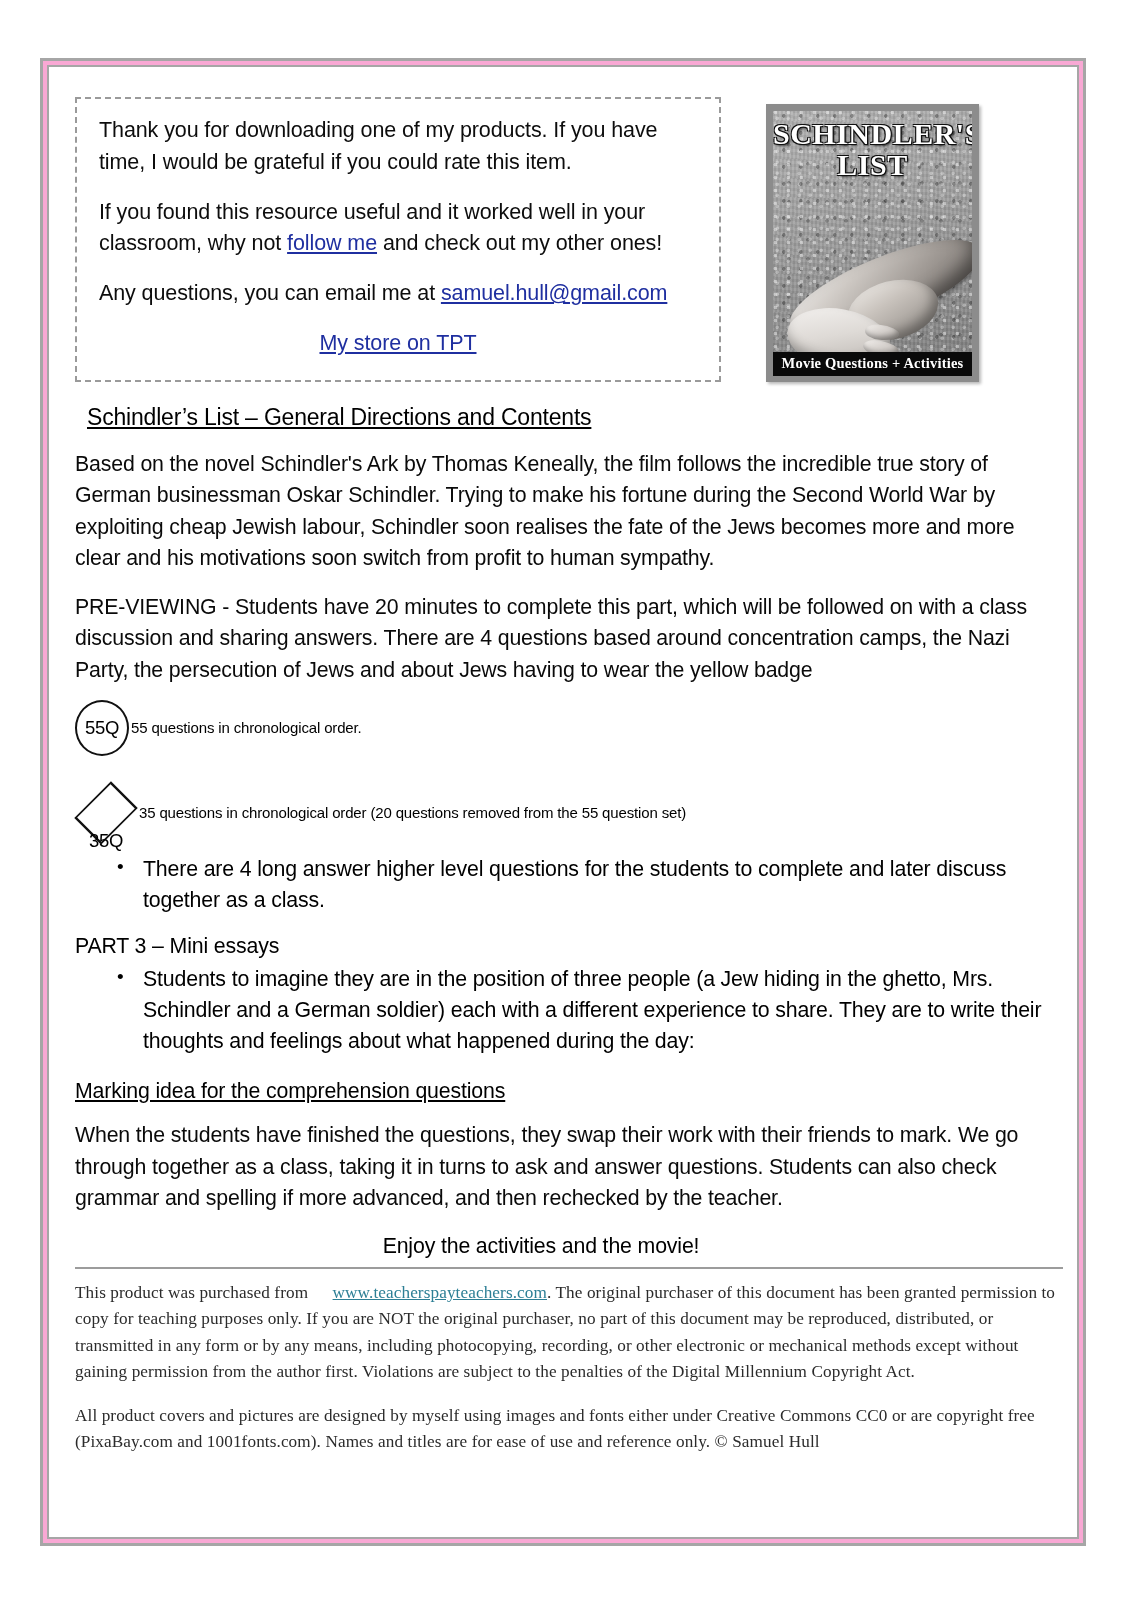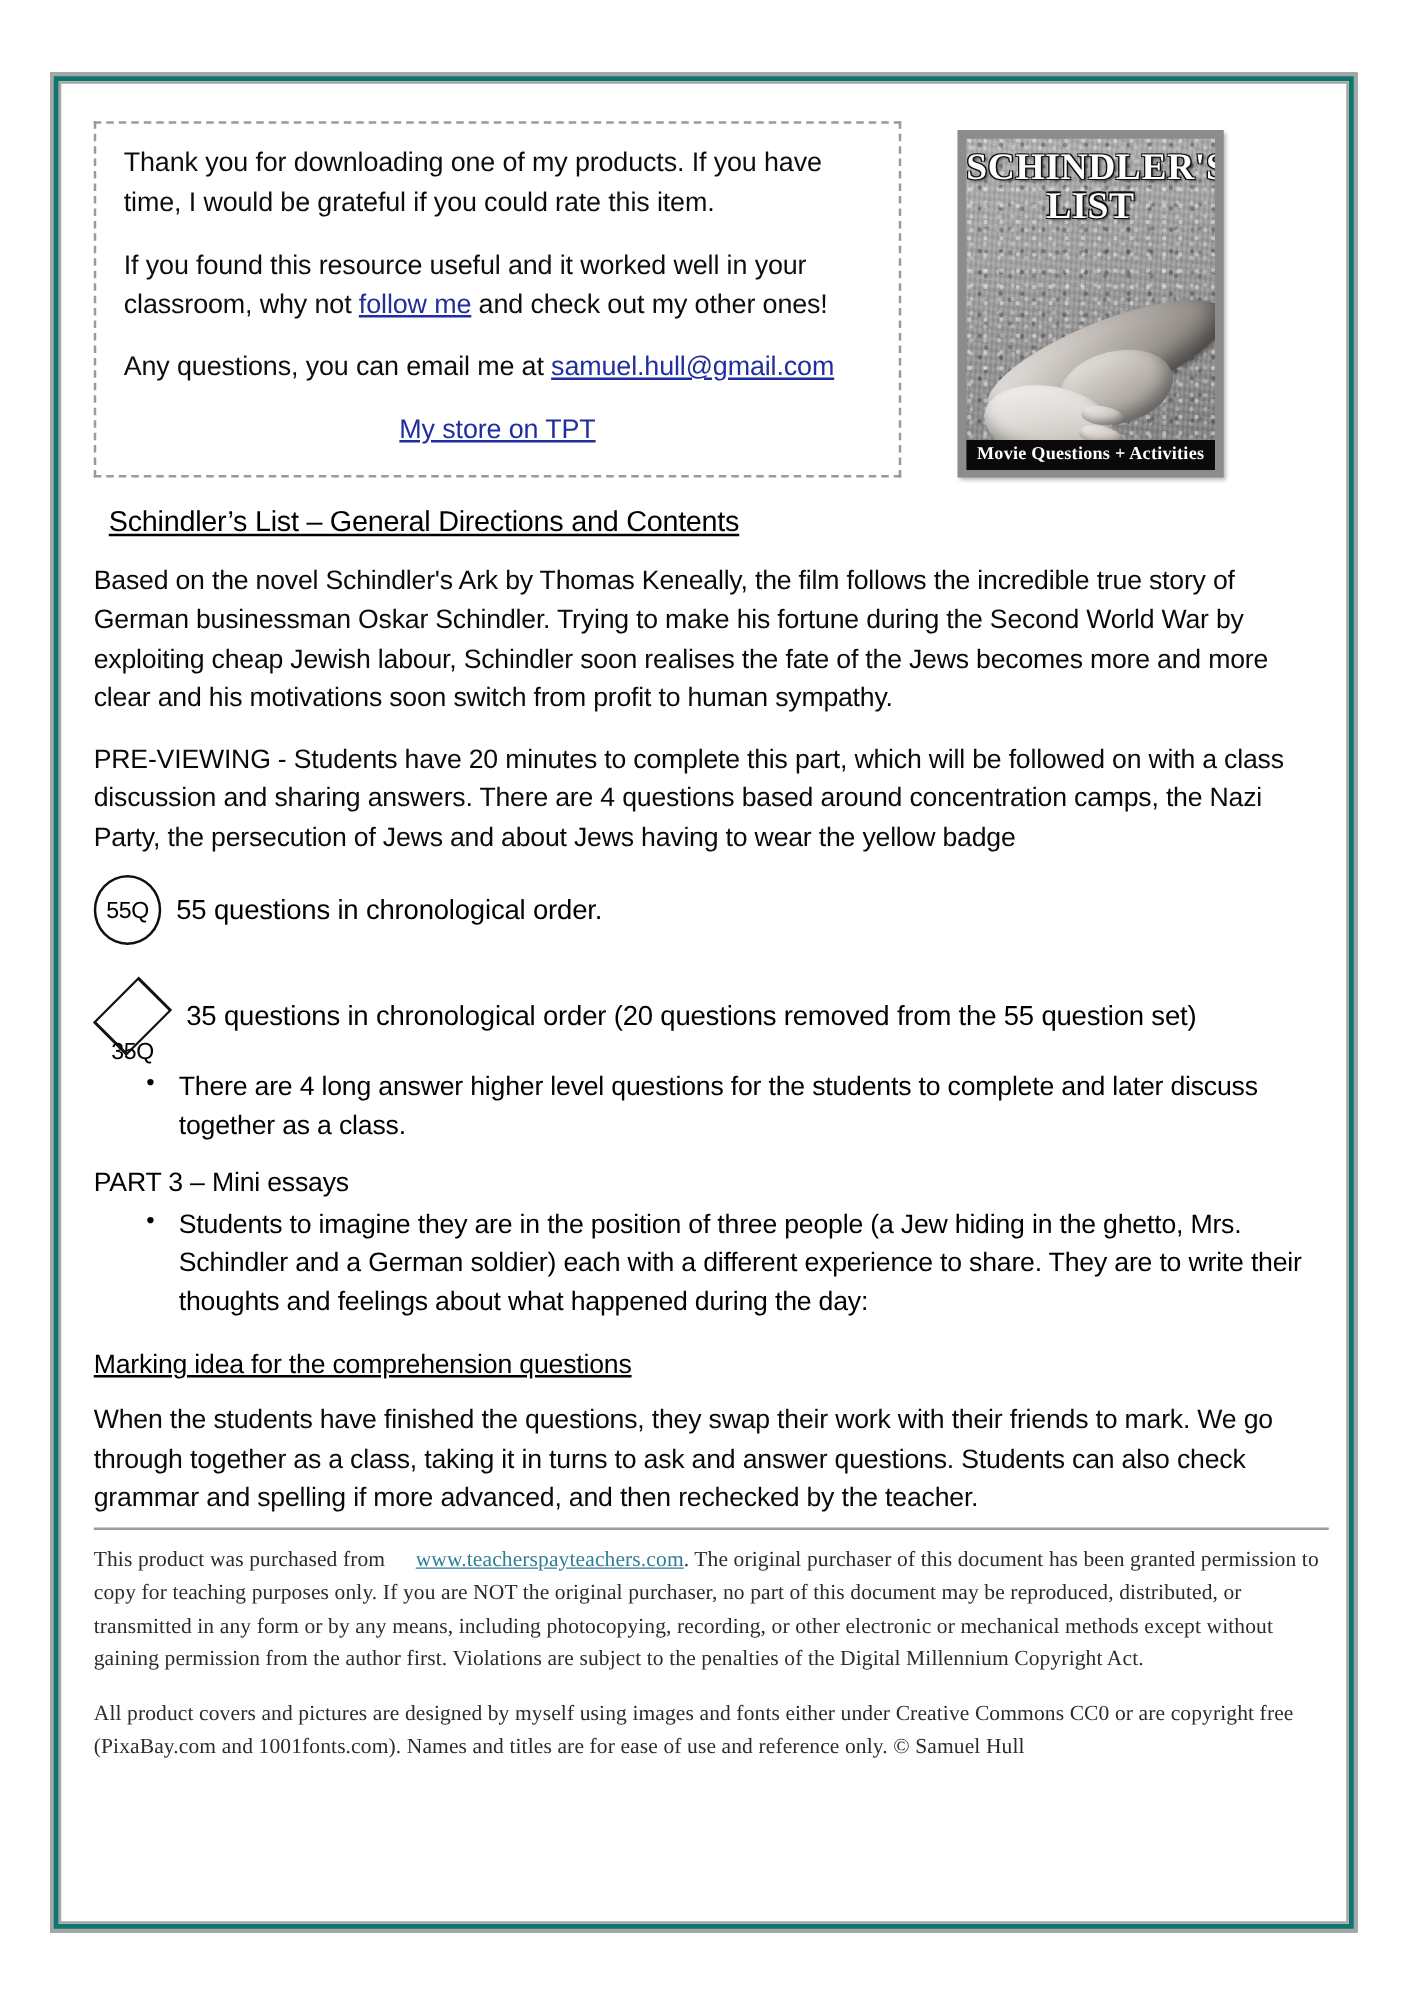--- a/index.html
+++ b/index.html
@@ -19,21 +19,21 @@
 
   
   #page-frame {
     position: absolute;
     left: 40px;
     top: 58px;
     width: 1046px;
     height: 1488px;
     border: 3px solid #a6a6a6;
     padding: 4px;
-    background: #0f766e;
+    background: #f9a8d4;
   }
   #page-frame-inner {
     width: 100%;
     height: 100%;
     border: 2px solid #a6a6a6;
     background: #ffffff;
     position: relative;
   }
 
   
@@ -222,23 +222,23 @@
     width: 44px; height: 44px;
     border: 2px solid #111;
     transform: rotate(45deg) scaleY(1.18) scaleX(0.86);
   }
   .shape-diamond-wrap .dlabel {
     position: relative;
     font-size: 18.5px;
     letter-spacing: -0.3px;
   }
   .shape-text {
-    font-size: 22px;
+    font-size: 15px;
     line-height: 1.45;
-    margin-left: 12px;
+    margin-left: 2px;
     letter-spacing: -0.15px;
   }
 
   
   .part-label {
     font-size: 21.3px;
     line-height: 1.45;
     margin: 14px 0 0 0;
     letter-spacing: -0.15px;
   }
@@ -364,20 +364,21 @@
 
       <p class="part-label">PART 3 – Mini essays</p>
       <ul class="bullets">
         <li>Students to imagine they are in the position of three people (a Jew hiding in the ghetto, Mrs. Schindler and a German soldier) each with a different experience to share. They are to write their thoughts and feelings about what happened during the day:</li>
       </ul>
 
       <p id="marking-heading">Marking idea for the comprehension questions</p>
 
       <p class="body-p tight">When the students have finished the questions, they swap their work with their friends to mark. We go through together as a class, taking it in turns to ask and answer questions. Students can also check grammar and spelling if more advanced, and then rechecked by the teacher.</p>
 
+      <p id="enjoy-line">Enjoy the activities and the movie!</p>
 
       <hr id="footer-rule">
 
       <p class="legal"><span>This product was purchased from </span><a class="legal-link" href="#">www.teacherspayteachers.com</a><span>. The original purchaser of this document has been granted permission to copy for teaching purposes only. If you are NOT the original purchaser, no part of this document may be reproduced, distributed, or transmitted in any form or by any means, including photocopying, recording, or other electronic or mechanical methods except without gaining permission from the author first.  Violations are subject to the penalties of the Digital Millennium Copyright Act.</span></p>
 
       <p class="legal second">All product covers and pictures are designed by myself using images and fonts either under Creative Commons CC0 or are copyright free (PixaBay.com and 1001fonts.com). Names and titles are for ease of use and reference only. © Samuel Hull</p>
 
     </div>
   </div>
 </div>

